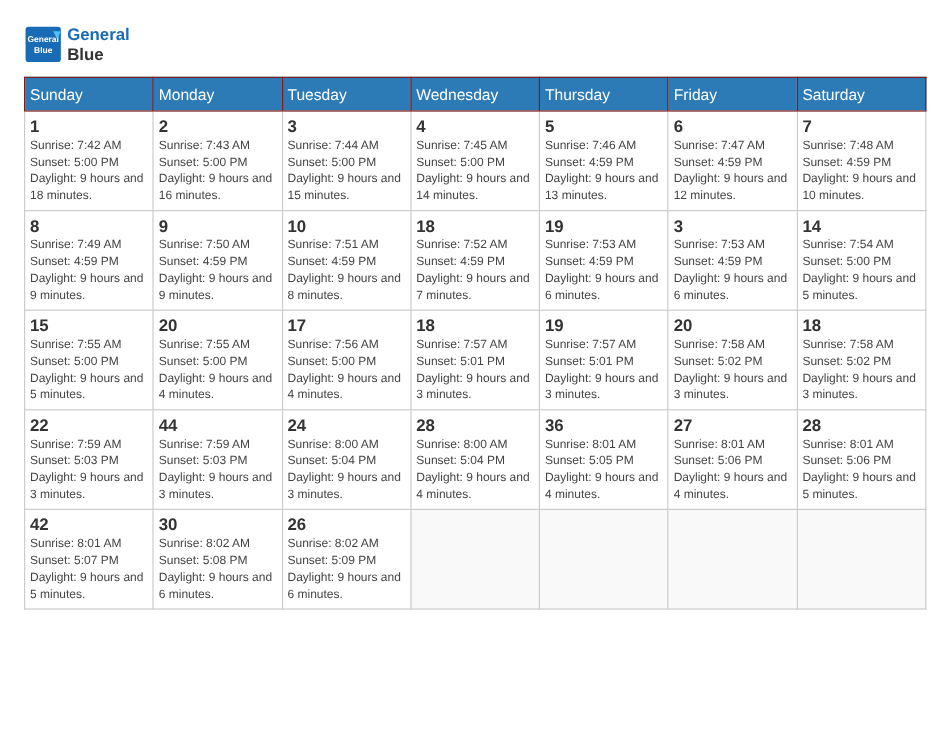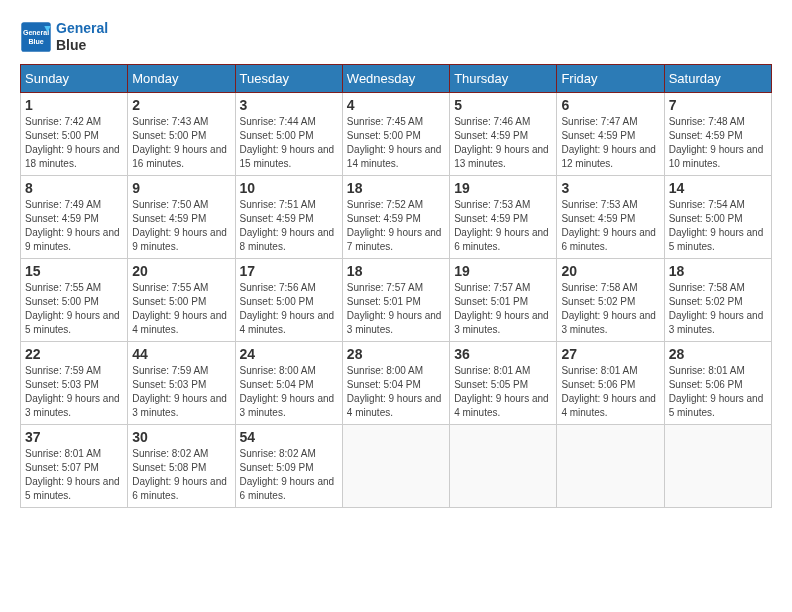--- a/index.html
+++ b/index.html
@@ -235,29 +235,29 @@
         <div class="day-info">Sunrise: 8:01 AM<br>Sunset: 5:06 PM<br>Daylight: 9 hours and 4 minutes.</div>
       </td>
       <td>
         <span class="day-number">28</span>
         <div class="day-info">Sunrise: 8:01 AM<br>Sunset: 5:06 PM<br>Daylight: 9 hours and 5 minutes.</div>
       </td>
     </tr>
 
     <tr>
       <td>
-        <span class="day-number">37</span>
+        <span class="day-number">42</span>
         <div class="day-info">Sunrise: 8:01 AM<br>Sunset: 5:07 PM<br>Daylight: 9 hours and 5 minutes.</div>
       </td>
       <td>
         <span class="day-number">30</span>
         <div class="day-info">Sunrise: 8:02 AM<br>Sunset: 5:08 PM<br>Daylight: 9 hours and 6 minutes.</div>
       </td>
       <td>
-        <span class="day-number">54</span>
+        <span class="day-number">26</span>
         <div class="day-info">Sunrise: 8:02 AM<br>Sunset: 5:09 PM<br>Daylight: 9 hours and 6 minutes.</div>
       </td>
       <td class="empty"></td>
       <td class="empty"></td>
       <td class="empty"></td>
       <td class="empty"></td>
     </tr>
   </tbody>
 </table>
 

